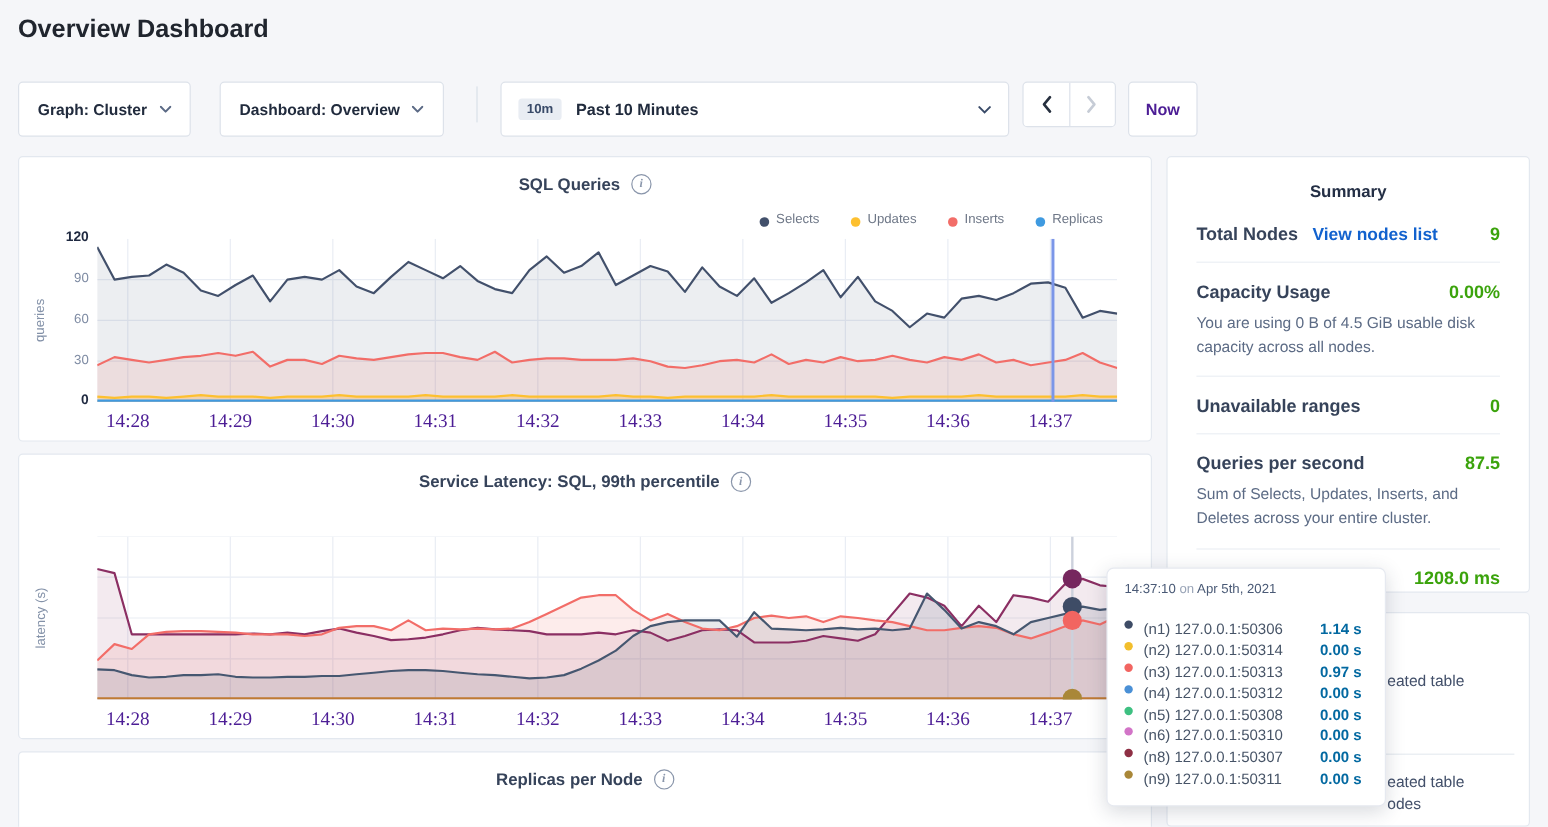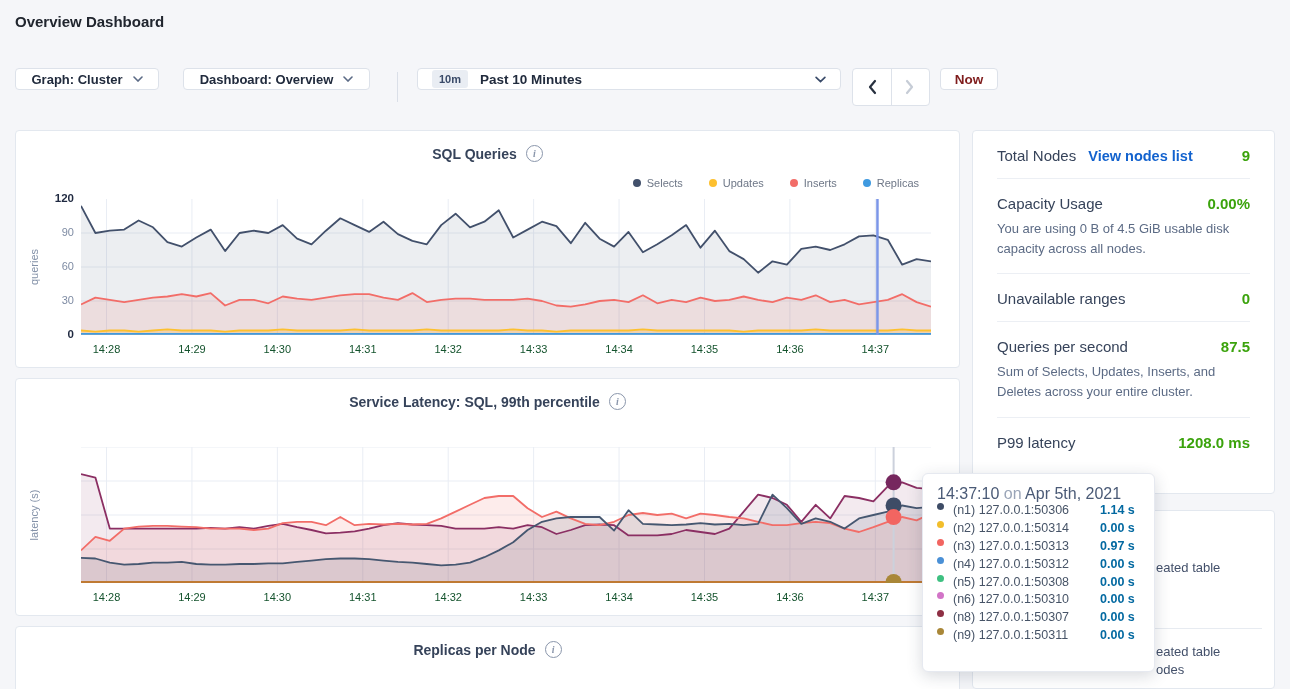--- a/index.html
+++ b/index.html
@@ -2,90 +2,90 @@
 <html><head>
 <meta charset="utf-8">
 <style>
   * { box-sizing: border-box; }
   html,body { margin:0; padding:0; }
   body {
     width:1290px; height:689px; overflow:hidden; position:relative;
     background:#f5f6f9; font-family:"Liberation Sans", sans-serif;
   }
   .page-title {
-    position:absolute; left:15px; top:13px; font-size:15px; font-weight:600;
+    position:absolute; left:15px; top:13px; font-size:21px; font-weight:600;
     color:#20252e; margin:0;
   }
   
-  .ctl { position:absolute; top:68px; height:22px; background:#fff;
+  .ctl { position:absolute; top:68px; height:46px; background:#fff;
     border:1px solid #dde2ea; border-radius:4px; display:flex; align-items:center;
     font-size:13px; font-weight:700; color:#212b3d; cursor:pointer; }
   #dd-graph { left:15px; width:144px; justify-content:center; gap:10px; }
   #dd-dashboard { left:183px; width:187px; justify-content:center; gap:10px; }
   .v-divider { position:absolute; left:397px; top:72px; width:1px; height:30px; background:#dadfe8; }
   #time-select { left:417px; width:424px; padding:0 14px; }
   .time-badge { background:#e9edf3; color:#394a68; font-size:11px; font-weight:700;
     padding:3px 7px; border-radius:3px; margin-right:12px; }
   .time-label { font-size:13.5px; font-weight:700; }
   #time-select .chev { margin-left:auto; }
   .arrow-group { position:absolute; left:852px; top:68px; width:78px; height:38px;
     background:#fff; border:1px solid #dde2ea; border-radius:4px; display:flex; }
   .arrow-btn { flex:1; display:flex; align-items:center; justify-content:center;
     background:none; border:none; cursor:pointer; padding:0; }
   .arrow-btn + .arrow-btn { border-left:1px solid #dde2ea; }
-  #btn-now { left:940px; width:58px; justify-content:center; color:#7f1d1d;
+  #btn-now { left:940px; width:58px; justify-content:center; color:#4c1d95;
     font-size:13.5px; font-weight:700; cursor:default; }
   
   .card { position:absolute; background:#fff; border:1px solid #e3e8ef; border-radius:4px; }
   #card-sql      { left:15px;  top:130px; width:945px; height:238px; }
   #card-latency  { left:15px;  top:378px; width:945px; height:238px; }
   #card-replicas { left:15px;  top:626px; width:945px; height:120px; }
   #card-summary  { left:972px; top:130px; width:303px; height:364px; }
   #card-events   { left:972px; top:510px; width:303px; height:179px; }
   
   .chart-title-row { position:absolute; left:0; right:0; top:14px; display:flex;
-    align-items:center; justify-content:center; gap:9px; }
+    align-items:flex-start; justify-content:center; gap:9px; }
   .chart-title { font-size:14px; font-weight:700; color:#36435a; }
   .info-icon { width:17px; height:17px; border:1.4px solid #8a96ab; border-radius:50%;
     color:#8a96ab; font-size:10px; font-weight:700; display:flex; align-items:center;
     justify-content:center; cursor:pointer; font-family:"Liberation Serif", serif; font-style:italic; }
   .legend { position:absolute; top:46px; right:40px; display:flex; gap:26px; }
-  .legend-item { display:flex; align-items:center; gap:6px; font-size:11px; color:#6e7787; cursor:pointer; }
+  .legend-item { display:flex; align-items:flex-end; gap:6px; font-size:11px; color:#6e7787; cursor:pointer; }
   .legend-dot { width:8px; height:8px; border-radius:50%; }
   .plot { position:absolute; left:65px; top:68px; width:850px; height:136px; }
   .plot svg { display:block; overflow:hidden; }
   .ylabels { position:absolute; left:0; top:68px; width:58px; height:136px; }
   .ylab { position:absolute; right:0; font-size:11px; color:#7e8ba3; }
   .ylab.bold { font-weight:700; color:#1f2940; font-size:11.5px; }
   .xlabels { position:absolute; left:65px; top:212px; width:850px; height:16px; }
-  .xlab { position:absolute; transform:translateX(-50%); font-size:11px; color:#14532d; white-space:nowrap; }
+  .xlab { position:absolute; transform:translateX(-50%); font-size:16px; color:#4c1d95; white-space:nowrap;font-family:Liberation Serif, serif; }
   .axis-name { position:absolute; left:10px; top:68px; width:16px; height:136px;
     display:flex; align-items:center; justify-content:center; }
   .axis-name span { transform:rotate(-90deg); font-size:11px; color:#8391a8; white-space:nowrap; }
   
   #card-summary { padding:0 24px; }
   .summary-heading { text-align:center; font-size:14px; font-weight:700; color:#242f45; padding:20px 0 4px; }
   .srow { padding:16px 0 14px; border-bottom:1px solid #eceff4; }
   .srow:last-child { border-bottom:none; }
   .srow-line { display:flex; align-items:baseline; }
-  .slabel { font-size:15px; font-weight:400; color:#36435a; }
+  .slabel { font-size:15px; font-weight:700; color:#36435a; }
   .slink { font-size:14.5px; font-weight:700; color:#1262ce; margin-left:12px; text-decoration:none; cursor:pointer; }
   .svalue { margin-left:auto; font-size:15px; font-weight:700; color:#3ba30c; }
   .sdesc { font-size:13px; color:#5c6b85; line-height:1.55; margin-top:7px; }
   
   .ev-frag { position:absolute; font-size:13px; color:#43506a; white-space:nowrap; }
   #ev-frag1 { top:49px;  left:183px; }
   #ev-frag2 { top:133px; left:183px; }
   #ev-frag3 { top:151px; left:183px; }
   .ev-divider { position:absolute; top:117px; left:20px; right:12px; height:1px; background:#e7ebf1; }
   
   .tooltip { position:absolute; left:922px; top:473px; width:233px; height:199px;
     background:#fff; border:1px solid #e6e9f0; border-radius:6px; z-index:40;
     box-shadow:0 4px 16px rgba(40,50,70,0.18); padding:11px 14px; }
-  .tt-title { font-size:16px; color:#4a5a76; margin-bottom:0; }
+  .tt-title { font-size:11px; color:#4a5a76; margin-bottom:20px; }
   .tt-on { color:#9aa5b8; }
   .tt-row { display:flex; align-items:flex-start; height:17.9px; font-size:12.5px; color:#475467; }
   .tt-dot { width:7px; height:7px; border-radius:50%; margin-right:9px; flex:none; }
   .tt-label { width:147px; white-space:nowrap; }
   .tt-val { font-weight:700; color:#0369a1; }
 </style>
 </head>
 <body>
 
 <h1 class="page-title">Overview Dashboard</h1>
@@ -251,20 +251,21 @@
 </div>
 
 <div class="card" id="card-replicas">
   <div class="chart-title-row">
     <span class="chart-title">Replicas per Node</span>
     <span class="info-icon">i</span>
   </div>
 </div>
 
 <div class="card" id="card-summary">
+  <div class="summary-heading">Summary</div>
   <div class="srow">
     <div class="srow-line">
       <span class="slabel">Total Nodes</span>
       <a class="slink">View nodes list</a>
       <span class="svalue">9</span>
     </div>
   </div>
   <div class="srow">
     <div class="srow-line">
       <span class="slabel">Capacity Usage</span>

